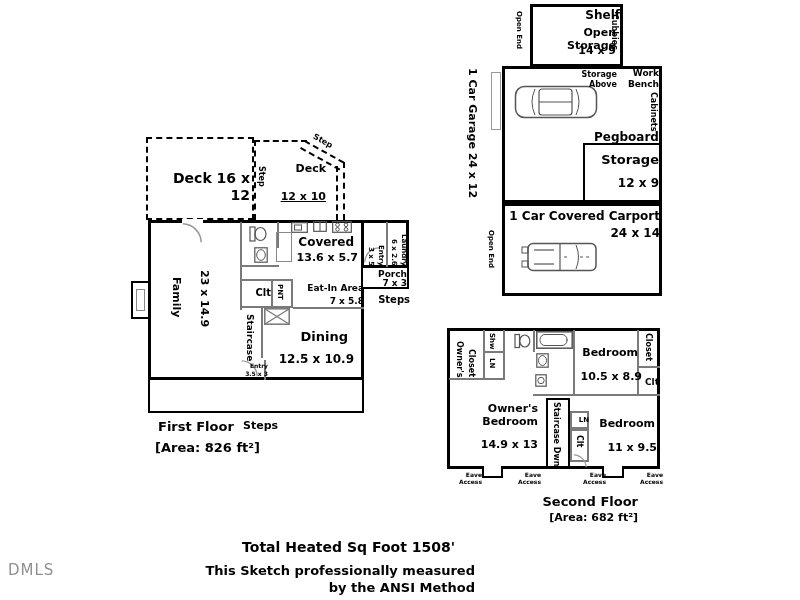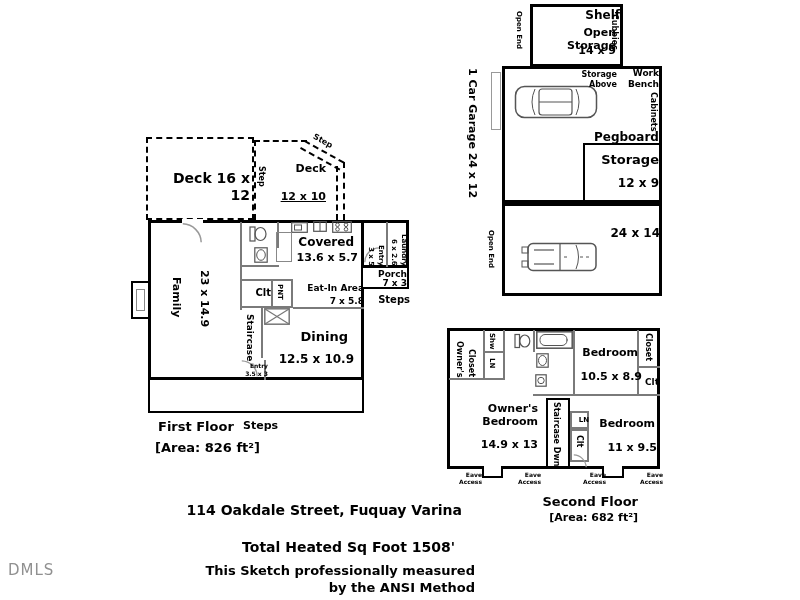--- a/index.html
+++ b/index.html
@@ -54,20 +54,21 @@
   <div class="lbl ctr" style="left:615px;top:68px;width:44px;font-size:9px;">Work
 Bench</div>
   <div class="lbl vrl" style="left:648px;top:92px;height:52px;font-size:8px;">Cabinets</div>
   <div class="lbl ctr" style="left:594px;top:130px;width:54px;font-size:12px;">Pegboard</div>
   <div class="bwall" style="left:583px;top:143px;width:76px;height:2px;"></div>
   <div class="bwall" style="left:583px;top:143px;width:2px;height:58px;"></div>
   <div class="lbl ctr" style="left:585px;top:152px;width:74px;font-size:13px;">Storage</div>
   <div class="lbl ctr" style="left:585px;top:176px;width:74px;font-size:12px;">12 x 9</div>
 
   <div class="thick" style="left:502px;top:203px;width:160px;height:93px;"></div>
+  <div class="lbl ctr" style="left:504px;top:209px;width:156px;font-size:12px;">1 Car Covered Carport</div>
   <div class="lbl ctr" style="left:504px;top:226px;width:156px;font-size:12px;">24 x 14</div>
   <div class="lbl vrl" style="left:487px;top:230px;height:48px;font-size:7px;">Open End</div>
   <div class="fix" style="left:520px;top:241px;width:80px;height:32px;">
     <svg viewBox="0 0 80 32">
       <rect x="8" y="2.5" width="68" height="27" rx="5" fill="none" stroke="#555" stroke-width="1.5"></rect>
       <rect x="2" y="6" width="6" height="6" fill="none" stroke="#555" stroke-width="1"></rect>
       <rect x="2" y="20" width="6" height="6" fill="none" stroke="#555" stroke-width="1"></rect>
       <line x1="14" y1="9" x2="34" y2="9" stroke="#555" stroke-width="1.2"></line>
       <line x1="14" y1="23" x2="34" y2="23" stroke="#555" stroke-width="1.2"></line>
       <line x1="40" y1="3" x2="40" y2="29" stroke="#555" stroke-width="1.2"></line>
@@ -269,19 +270,18 @@
 Access</div>
   <div class="lbl ctr" style="left:505px;top:471px;width:36px;font-size:6px;">Eave
 Access</div>
   <div class="lbl ctr" style="left:570px;top:471px;width:36px;font-size:6px;">Eave
 Access</div>
   <div class="lbl ctr" style="left:627px;top:471px;width:36px;font-size:6px;">Eave
 Access</div>
   <div class="lbl ctr" style="left:498px;top:494px;width:140px;font-size:13px;">Second Floor</div>
   <div class="lbl ctr" style="left:498px;top:511px;width:140px;font-size:11px;">[Area: 682 ft²]</div>
 
-  <div class="lbl ctr" style="left:152px;top:502px;width:310px;font-size:14px;">114 Oakdale Street, Fuquay Varina</div>
   <div class="lbl ctr" style="left:150px;top:539px;width:305px;font-size:14px;">Total Heated Sq Foot 1508'</div>
   <div class="lbl ctr" style="left:130px;top:563px;width:345px;font-size:13px;line-height:1.3;">This Sketch professionally measured
 by the ANSI Method</div>
   <div class="lbl" style="left:8px;top:561px;font-size:15px;color:#909090;letter-spacing:1px;font-weight:normal;">DMLS</div>
 
 </div>
 
 </body></html>

